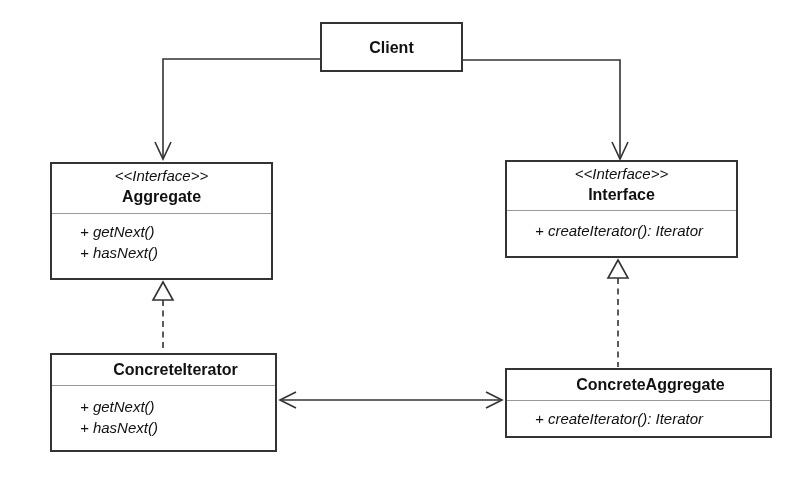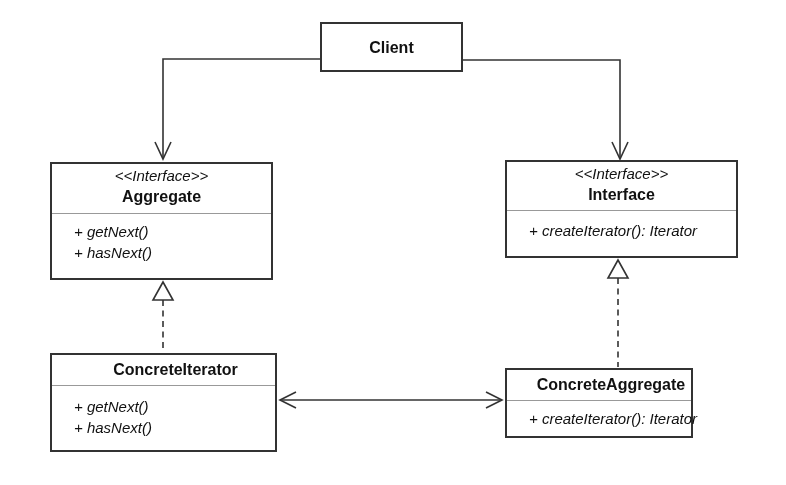--- a/index.html
+++ b/index.html
@@ -32,41 +32,41 @@
     padding-top: 2px;
   }
   .uml-name {
     font-weight: bold;
     font-size: 16px;
     line-height: 21px;
   }
   .single-line .uml-name { line-height: 30px; padding-left: 24px; }
   .uml-body {
     border-top: 1px solid #999999;
-    padding-left: 22px;
+    padding-left: 28px;
   }
   .uml-method {
     font-style: italic;
     font-size: 15px;
     line-height: 21px;
     white-space: nowrap;
   }
   
   #client-box            { left: 320px; top: 22px;  width: 143px; height: 50px;
                            display: flex; align-items: center; justify-content: center; }
   #iterator-box          { left: 50px;  top: 162px; width: 223px; height: 118px; }
   #iterator-box .uml-header           { height: 49px; }
   #iterator-box .uml-body             { padding-top: 7px; }
   #aggregate-box         { left: 505px; top: 160px; width: 233px; height: 98px; }
   #aggregate-box .uml-header          { height: 48px; }
   #aggregate-box .uml-body            { padding-top: 9px; }
   #concrete-iterator-box { left: 50px;  top: 353px; width: 227px; height: 99px; }
   #concrete-iterator-box .uml-header  { height: 30px; }
   #concrete-iterator-box .uml-body    { padding-top: 10px; }
-  #concrete-aggregate-box{ left: 505px; top: 368px; width: 188px; height: 70px; }
+  #concrete-aggregate-box{ left: 505px; top: 368px; width: 267px; height: 70px; }
   #concrete-aggregate-box .uml-header { height: 30px; }
   #concrete-aggregate-box .uml-body   { padding-top: 7px; }
 </style>
 </head>
 <body>
 
 <div class="canvas">
 
   <svg class="connectors" width="786" height="485" viewBox="0 0 786 485" fill="none">
 

